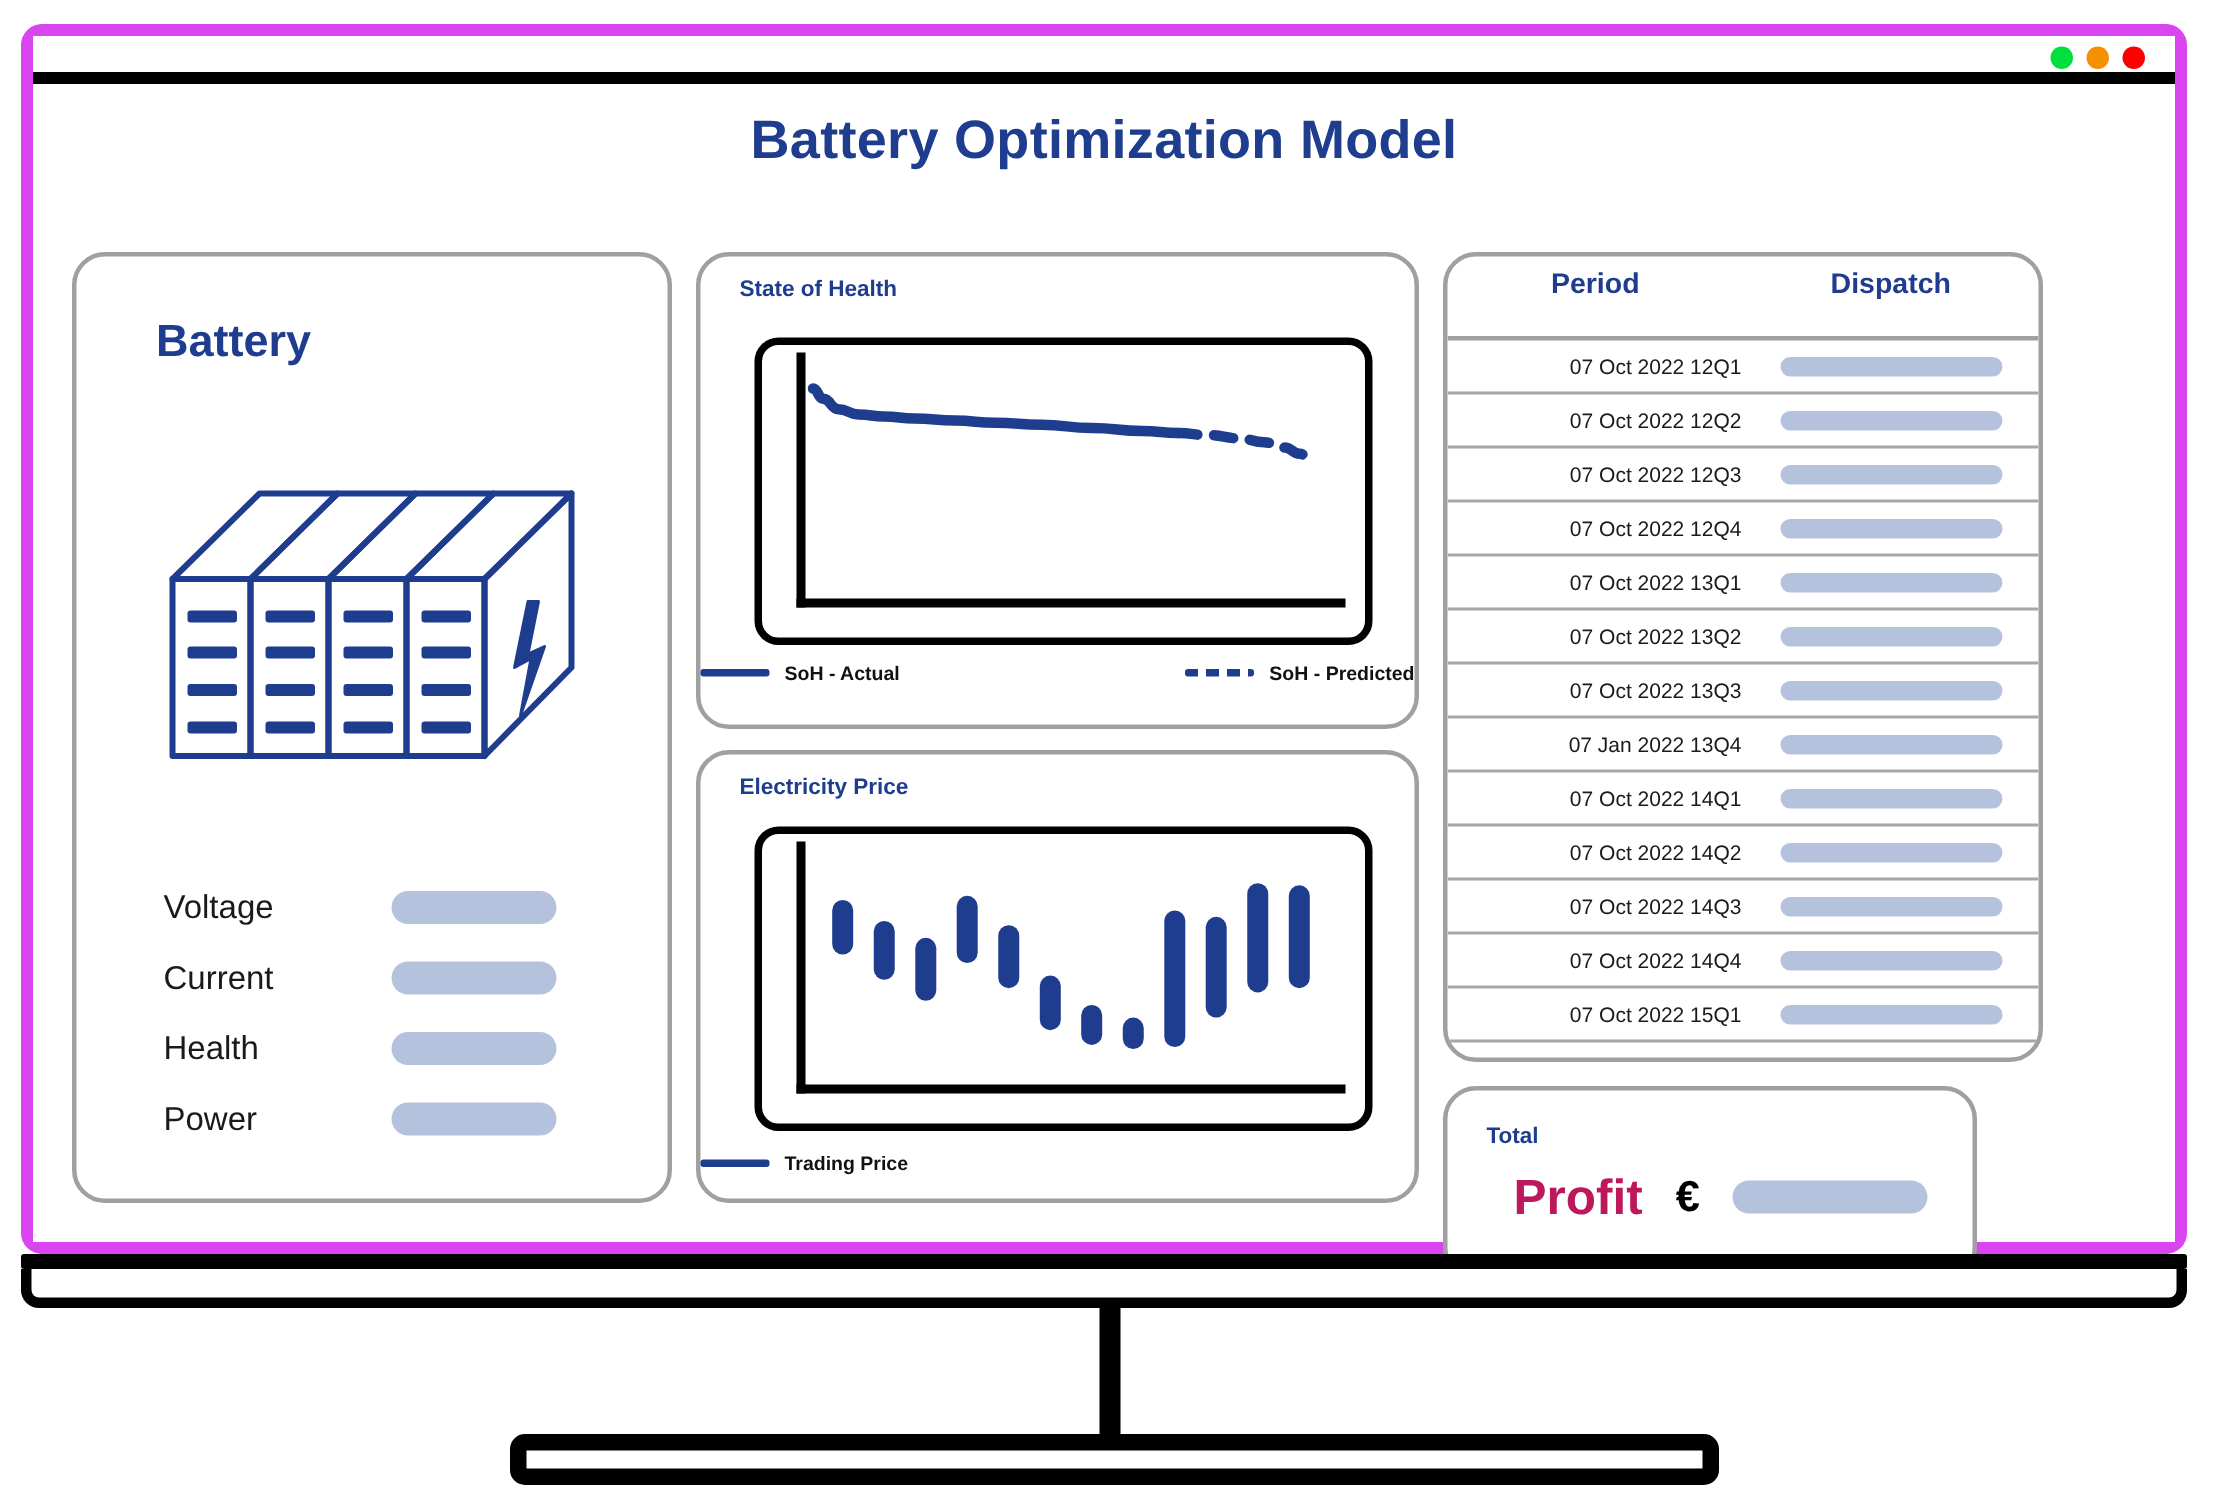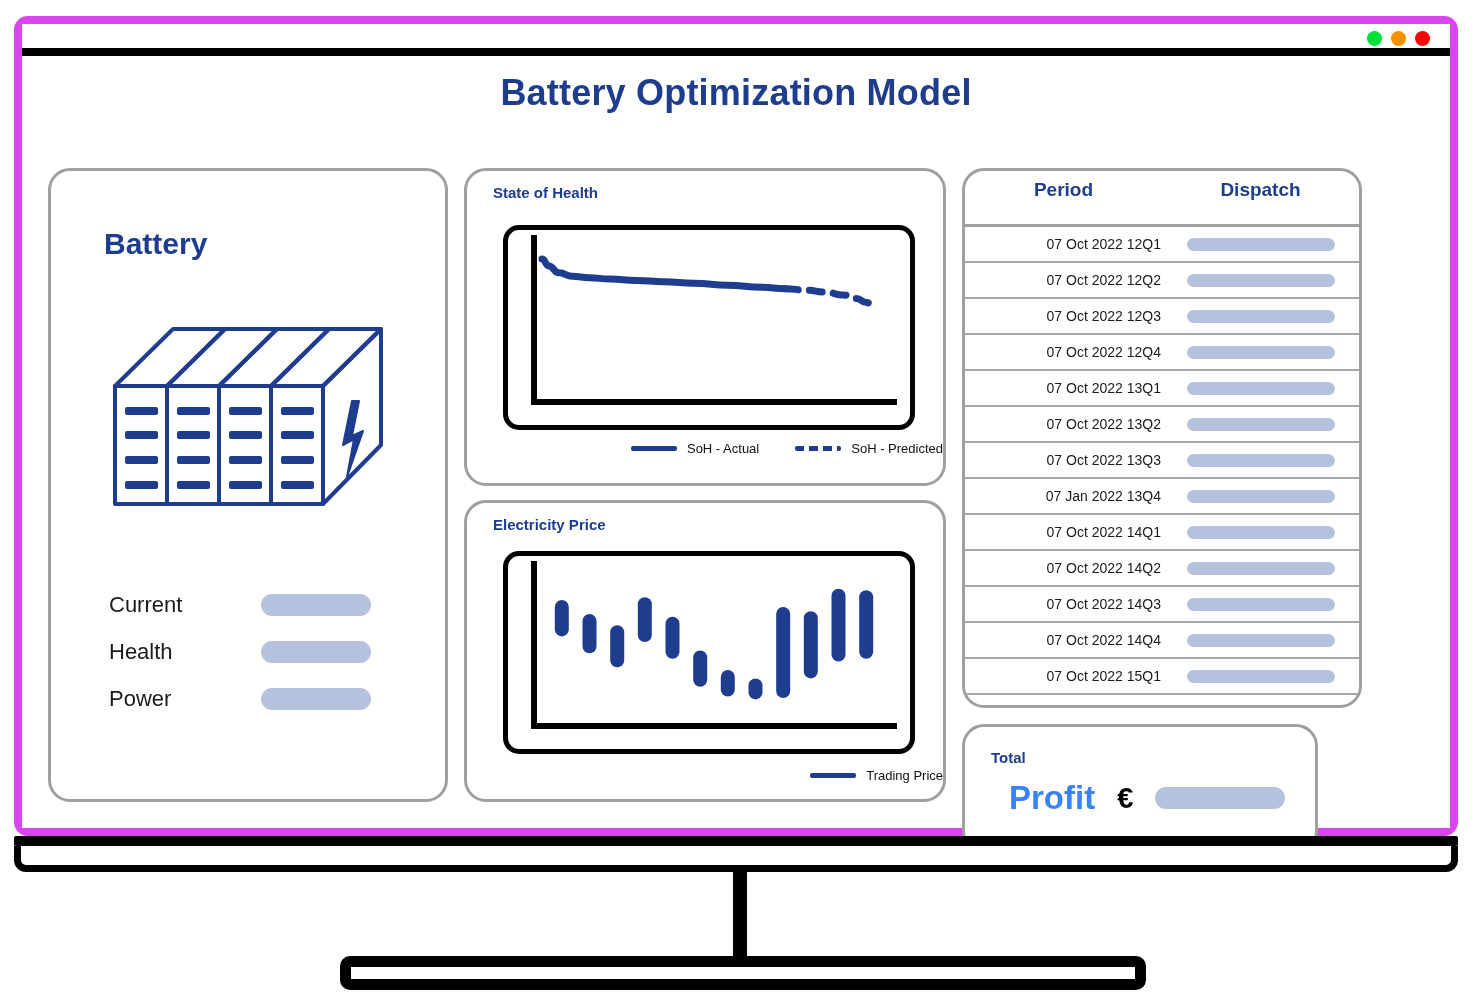--- a/index.html
+++ b/index.html
@@ -28,56 +28,56 @@
   
   #apptitle{position:absolute;left:0;top:16px;width:100%;text-align:center;
             font-size:36px;font-weight:bold;color:#1f3d8f;letter-spacing:.2px;}
 
   
   .card{position:absolute;border:3px solid #a0a0a0;border-radius:22px;background:#fff;box-sizing:border-box;}
   .card-title{position:absolute;left:26px;top:13px;font-size:15px;font-weight:bold;color:#1f3d8f;}
 
   
   #battery-card{left:26px;top:112px;width:400px;height:634px;}
-  #battery-heading{position:absolute;left:53px;top:56px;font-size:30px;font-weight:bold;color:#1f3d8f;}
+  #battery-heading{position:absolute;left:53px;top:40px;font-size:30px;font-weight:bold;color:#1f3d8f;}
   #battery-icon{position:absolute;left:60px;top:140px;}
   .metrics{position:absolute;left:58px;top:410px;width:320px;}
   .metric-row{display:flex;align-items:center;height:47px;}
   .metric-label{width:152px;font-size:22px;color:#1a1a1a;}
   .metric-pill{width:110px;height:22px;border-radius:11px;background:#b5c2de;}
 
   
   #soh-card{left:442px;top:112px;width:482px;height:318px;}
   #price-card{left:442px;top:444px;width:482px;height:302px;}
   .plotframe{position:absolute;border:5px solid #000;border-radius:16px;box-sizing:border-box;background:#fff;}
   #soh-plot{left:36px;top:54px;width:412px;height:205px;}
   #price-plot{left:36px;top:48px;width:412px;height:203px;}
-  .legend{position:absolute;left:0;width:100%;display:flex;justify-content:flex-end;
-          align-items:center;gap:36px;font-size:13px;font-weight:normal;color:#111;}
+  .legend{position:absolute;left:0;width:100%;display:flex;justify-content:space-between;
+          align-items:center;gap:36px;font-size:13px;font-weight:bold;color:#111;}
   #soh-legend{top:270px;} #price-legend{top:265px;}
   .legend-item{display:flex;align-items:center;gap:10px;}
   .lg-solid{width:46px;height:5px;background:#1f3d8f;border-radius:2px;}
   .lg-dash{width:46px;height:5px;border-radius:2px;
            background:repeating-linear-gradient(90deg,#1f3d8f 0 9px,transparent 9px 14px);}
 
   
   #table-card{left:940px;top:112px;width:400px;height:540px;overflow:hidden;}
   #table{width:100%;border-collapse:collapse;table-layout:fixed;}
   #table th{font-size:19px;font-weight:bold;color:#1f3d8f;padding:8px 0 23px;
             border-bottom:3px solid #a0a0a0;}
   #table td{border-bottom:2px solid #a6a6a6;height:32px;text-align:right;
             font-size:14px;color:#1a1a1a;}
   #table tr:last-child td{border-bottom:none;}
   .dispatch-pill{width:148px;height:13px;border-radius:7px;background:#b5c2de;margin:0 auto;}
 
   
   #total-card{left:940px;top:668px;width:356px;height:130px;}
   #total-label{position:absolute;left:26px;top:22px;font-size:15px;font-weight:bold;color:#1f3d8f;}
   #profit-row{position:absolute;left:44px;top:52px;display:flex;align-items:center;gap:22px;}
-  #profit-word{font-size:33px;font-weight:bold;color:#3b82f6;}
+  #profit-word{font-size:33px;font-weight:bold;color:#be185d;}
   #euro{font-size:29px;font-weight:bold;color:#000;}
   #profit-pill{width:130px;height:22px;border-radius:11px;background:#b5c2de;}
 </style>
 </head>
 <body>
 
 <div id="monitor">
 
   <div id="titlebar">
     <div id="dots">
@@ -138,20 +138,24 @@
             </g>
           </g>
 
           <g>
             <path d="M241 90 L232 134 L243 128 L236 166 L252 120 L241 125 L248 90 Z" fill="#1f3d8f" stroke="#1f3d8f" stroke-width="2" stroke-linejoin="round"></path>
           </g>
         </svg>
       </div>
 
       <div class="metrics">
+        <div class="metric-row">
+          <div class="metric-label">Voltage</div>
+          <div class="metric-pill"></div>
+        </div>
         <div class="metric-row">
           <div class="metric-label">Current</div>
           <div class="metric-pill"></div>
         </div>
         <div class="metric-row">
           <div class="metric-label">Health</div>
           <div class="metric-pill"></div>
         </div>
         <div class="metric-row">
           <div class="metric-label">Power</div>

